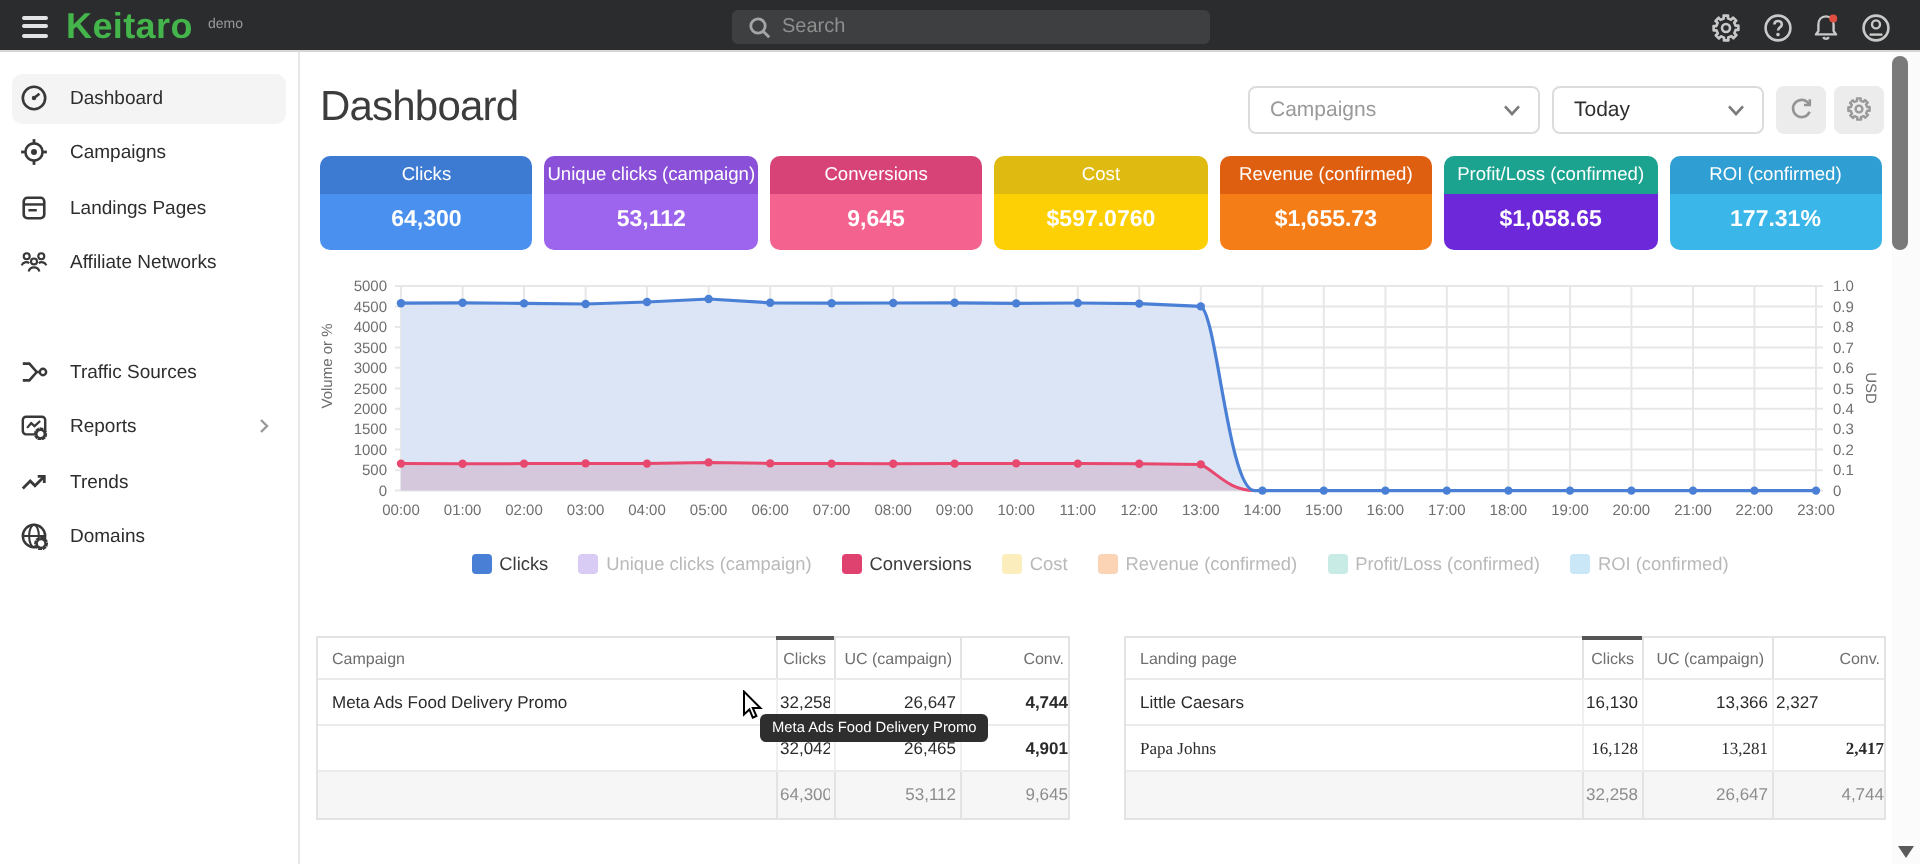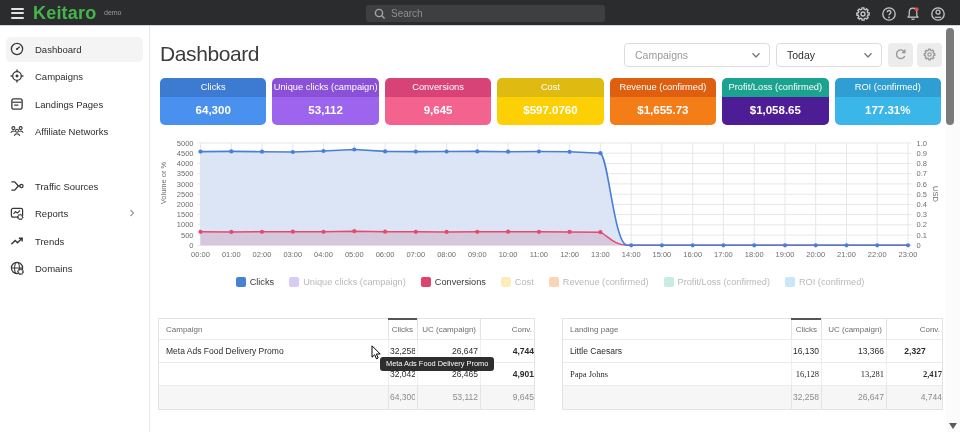--- a/index.html
+++ b/index.html
@@ -211,21 +211,21 @@
     <div class="card">
       <div class="ch" style="background:#dfba10;">Cost</div>
       <div class="cv" style="background:#fdd005;">$597.0760</div>
     </div>
     <div class="card">
       <div class="ch" style="background:#df5f10;">Revenue (confirmed)</div>
       <div class="cv" style="background:#f57d18;">$1,655.73</div>
     </div>
     <div class="card">
       <div class="ch" style="background:#1ba390;">Profit/Loss (confirmed)</div>
-      <div class="cv" style="background:#4c1d95;">$1,058.65</div>
+      <div class="cv" style="background:#6d28d9;">$1,058.65</div>
     </div>
     <div class="card">
       <div class="ch" style="background:#2f9ed2;">ROI (confirmed)</div>
       <div class="cv" style="background:#3ab6e8;">177.31%</div>
     </div>
   </div>
 <svg class="chart" width="805" height="135" viewBox="0 0 805 135">
 <g stroke="#e7e7e7" stroke-width="1">
       <line x1="42.5" y1="112.3" x2="756.5" y2="112.3"></line>
       <line x1="42.5" y1="102.1" x2="756.5" y2="102.1"></line>
@@ -415,21 +415,21 @@
       <div class="cell" style="left:325px; width:52px; line-height:21px;text-align:right;">Conv.</div>
       <div class="vline" style="left:228px;"></div>
       <div class="vline" style="left:258px;"></div>
       <div class="vline" style="left:323px;"></div>
       <div style="position:absolute;left:228px;top:-1px;width:30px;height:2px;background:#555;"></div>
     </div>
     <div class="trow" style="height:23px;">
       <div class="cell" style="left:7px; width:219px; line-height:23px;">Little Caesars</div>
       <div class="cell" style="left:230px; width:26px; line-height:23px;text-align:right;">16,130</div>
       <div class="cell" style="left:260px; width:61px; line-height:23px;text-align:right;">13,366</div>
-      <div class="cell" style="left:325px; width:54px; line-height:23px;text-align:center;font-weight:bold;">2,327</div>
+      <div class="cell" style="left:325px; width:54px; line-height:23px;text-align:left;font-weight:normal;">2,327</div>
       <div class="vline" style="left:228px;background:#efefef;"></div>
       <div class="vline" style="left:258px;background:#efefef;"></div>
       <div class="vline" style="left:323px;background:#efefef;"></div>
     </div>
     <div class="trow" style="height:23px;font-family:Liberation Serif, serif;">
       <div class="cell" style="left:7px; width:219px; line-height:23px;">Papa Johns</div>
       <div class="cell" style="left:230px; width:26px; line-height:23px;text-align:right;">16,128</div>
       <div class="cell" style="left:260px; width:61px; line-height:23px;text-align:right;">13,281</div>
       <div class="cell" style="left:325px; width:54px; line-height:23px;text-align:right;font-weight:bold;">2,417</div>
       <div class="vline" style="left:228px;background:#efefef;"></div>

